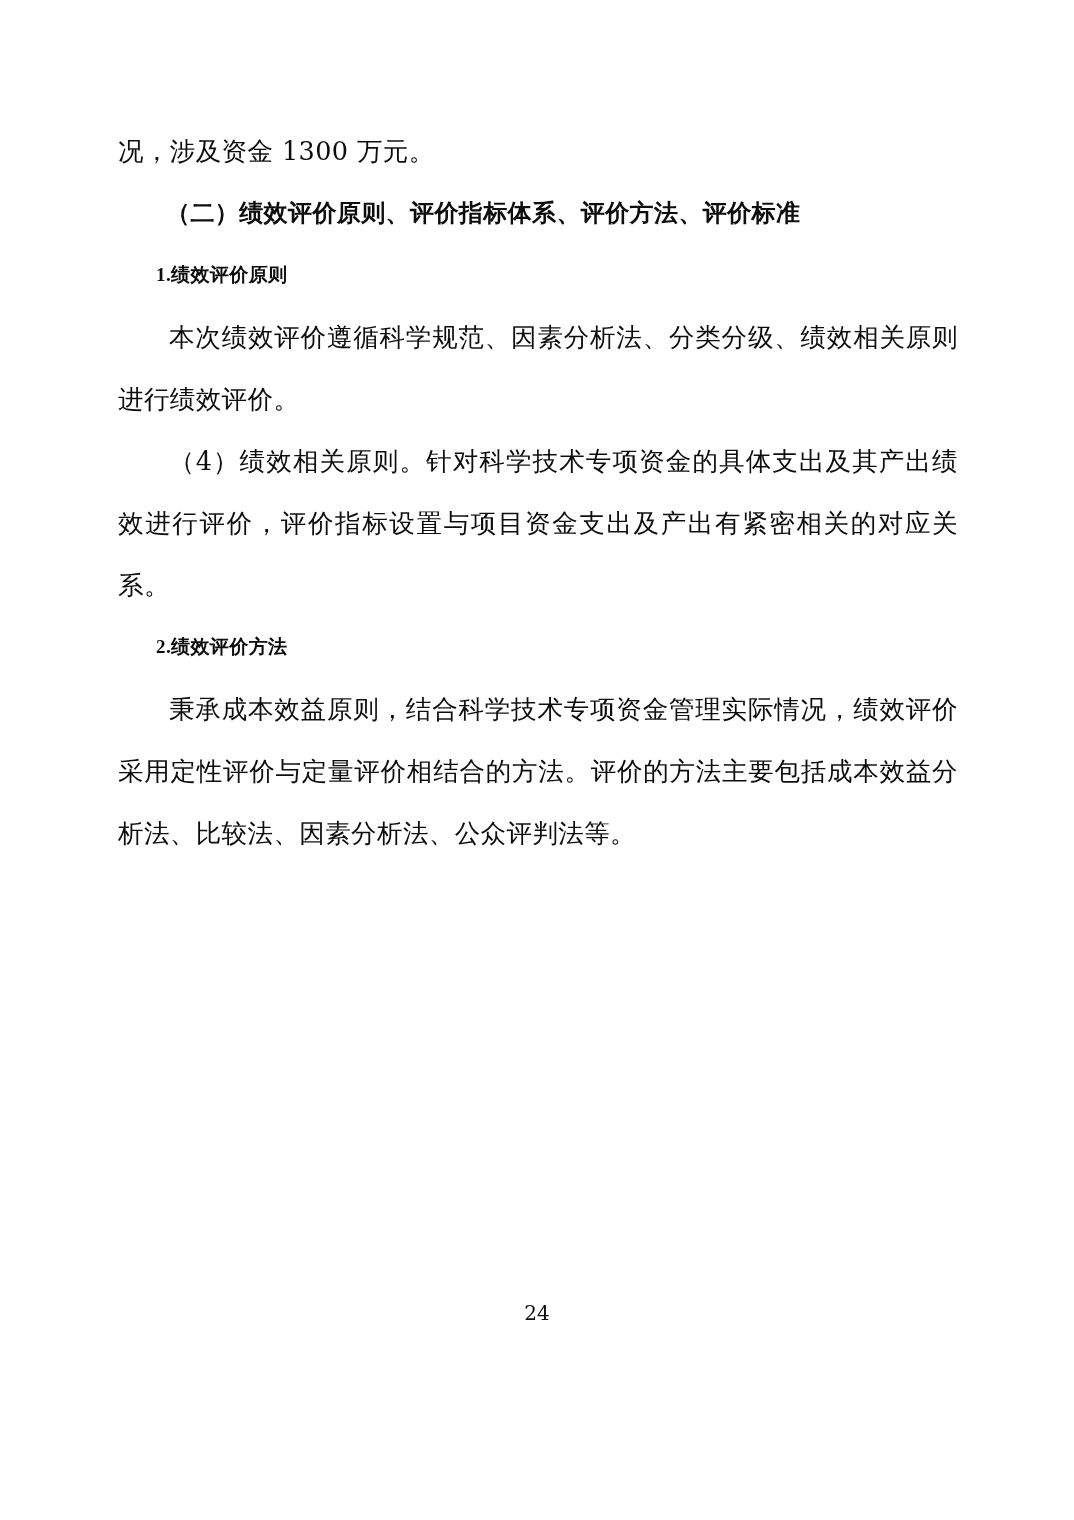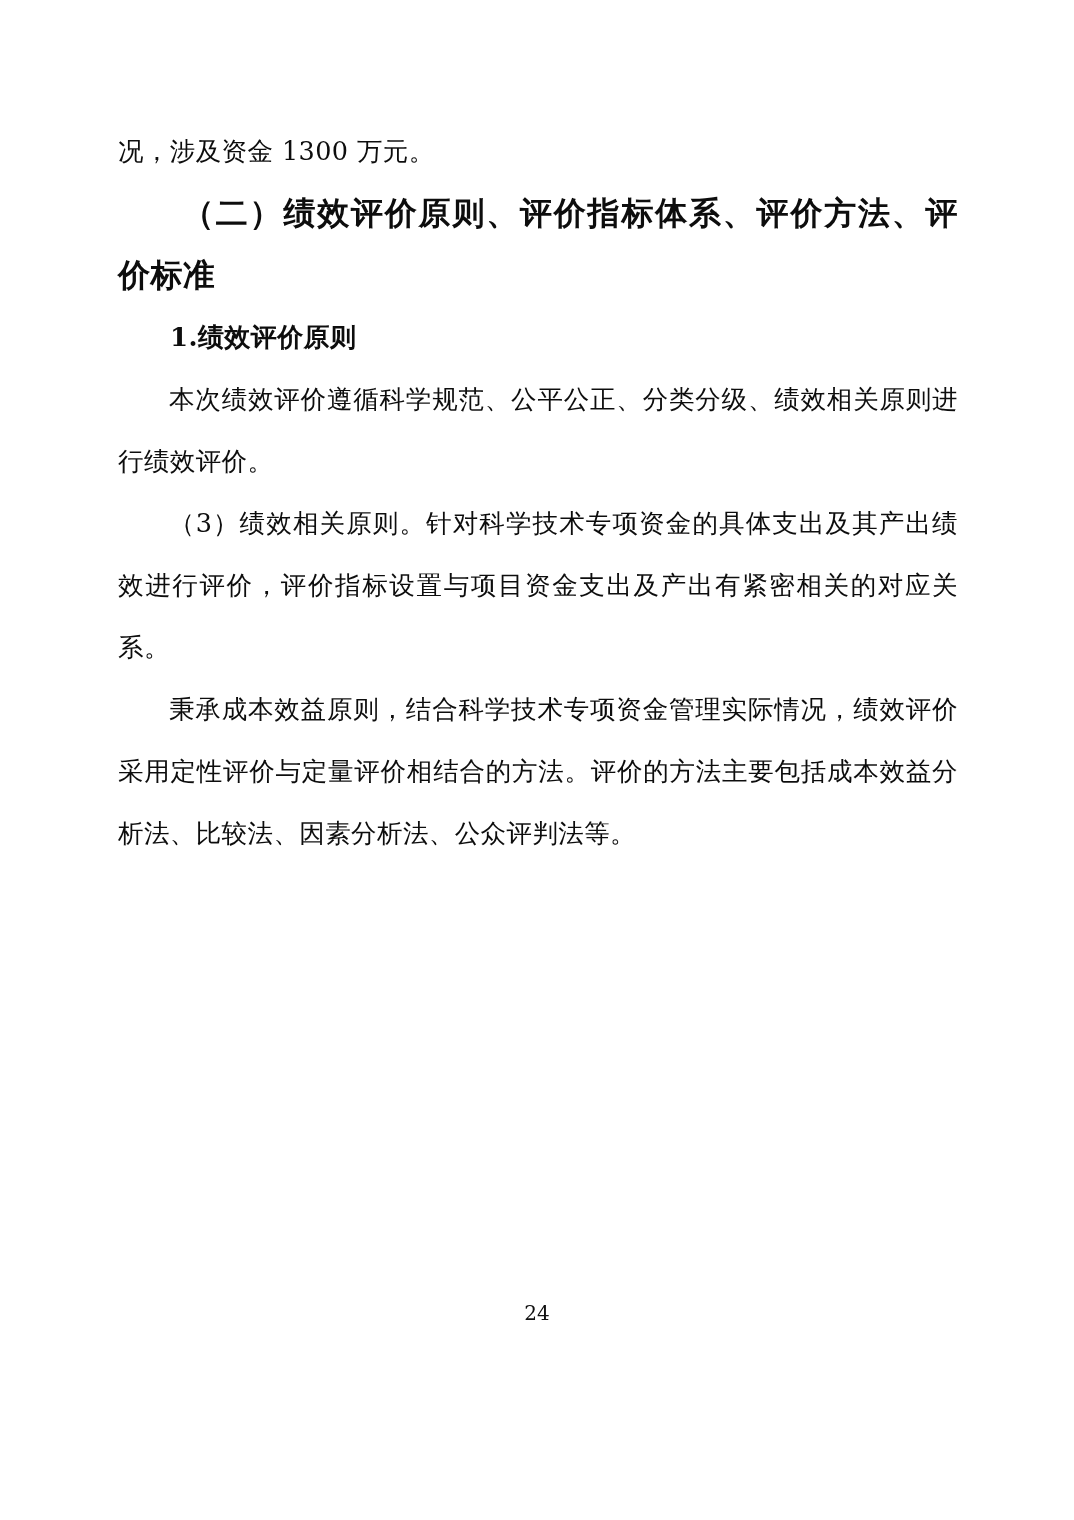--- a/index.html
+++ b/index.html
@@ -30,28 +30,29 @@
     letter-spacing: 0.4px;
     text-align: justify;
     text-justify: inter-ideograph;
   }
   .indent {
     text-indent: 2em;
   }
   .heading {
     font-weight: bold;
     text-indent: 2em;
-    font-size: 32px;
+    font-size: 24px;
     line-height: 62px;
   }
   .subheading {
     font-weight: bold;
     text-indent: 2em;
-    font-size: 26px;
+    font-size: 19px;
     line-height: 62px;
+    font-family: Liberation Serif, serif;
   }
   .page-number {
     position: absolute;
     left: 0;
     right: 0;
     top: 1301px;
     text-align: center;
     font-size: 20px;
     font-family: "DejaVu Serif", "Liberation Serif", serif;
     color: #111;
@@ -62,26 +63,27 @@
 
 <div class="page">
   <div class="content">
 
     <p class="plain">况，涉及资金 1300 万元。</p>
 
     <p class="heading">（二）绩效评价原则、评价指标体系、评价方法、评价标准</p>
 
     <p class="subheading">1.绩效评价原则</p>
 
-    <p class="indent">本次绩效评价遵循科学规范、公平公正、分类分级、绩效相关原则进行绩效评价。</p>
+    <p class="indent">本次绩效评价遵循科学规范、因素分析法、分类分级、绩效相关原则进行绩效评价。</p>
 
 
 
 
-    <p class="indent">（3）绩效相关原则。针对科学技术专项资金的具体支出及其产出绩效进行评价，评价指标设置与项目资金支出及产出有紧密相关的对应关系。</p>
+    <p class="indent">（4）绩效相关原则。针对科学技术专项资金的具体支出及其产出绩效进行评价，评价指标设置与项目资金支出及产出有紧密相关的对应关系。</p>
 
+    <p class="subheading">2.绩效评价方法</p>
 
     <p class="indent">秉承成本效益原则，结合科学技术专项资金管理实际情况，绩效评价采用定性评价与定量评价相结合的方法。评价的方法主要包括成本效益分析法、比较法、因素分析法、公众评判法等。</p>
 
   </div>
 
   <div class="page-number">24</div>
 </div>
 
 </body></html>

